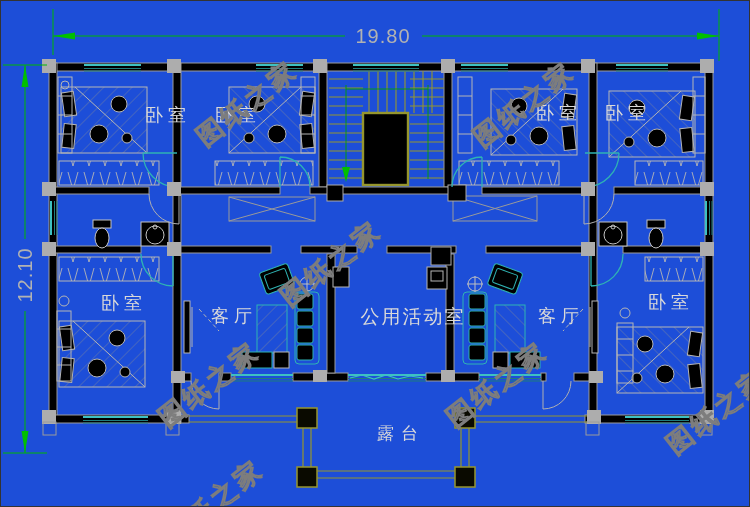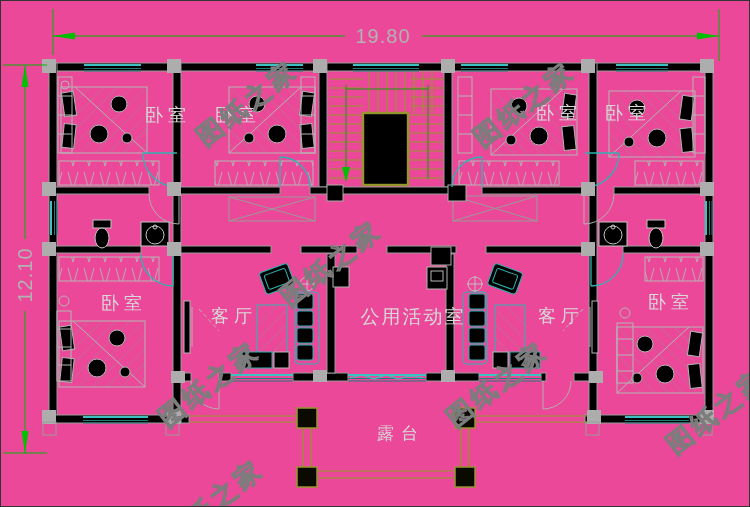--- a/index.html
+++ b/index.html
@@ -1,16 +1,16 @@
 <!DOCTYPE html>
 <html><head>
 <meta charset="utf-8">
 <style>
   html,body{margin:0;padding:0;background:#040404;}
-  .canvas{position:relative;width:750px;height:507px;background:#ec4899;overflow:hidden;border:1px solid #333;box-sizing:border-box;}
+  .canvas{position:relative;width:750px;height:507px;background:#1d4ed8;overflow:hidden;border:1px solid #333;box-sizing:border-box;}
   svg{display:block;}
   text{font-family:"Liberation Sans", sans-serif;}
   .dimtxt{fill:#b2b2b2;font-size:20px;letter-spacing:1px;}
   .room{fill:#d9d9d9;font-size:18px;letter-spacing:5px;}
   .roomBig{fill:#d9d9d9;font-size:19px;letter-spacing:2px;}
   .roomT{fill:#d9d9d9;font-size:17px;letter-spacing:7px;}
   .wmk{fill:#000;fill-opacity:.15;stroke:#7d7d7d;stroke-width:.9px;font-size:26px;font-weight:bold;letter-spacing:4px;}
 </style>
 </head>
 <body>

